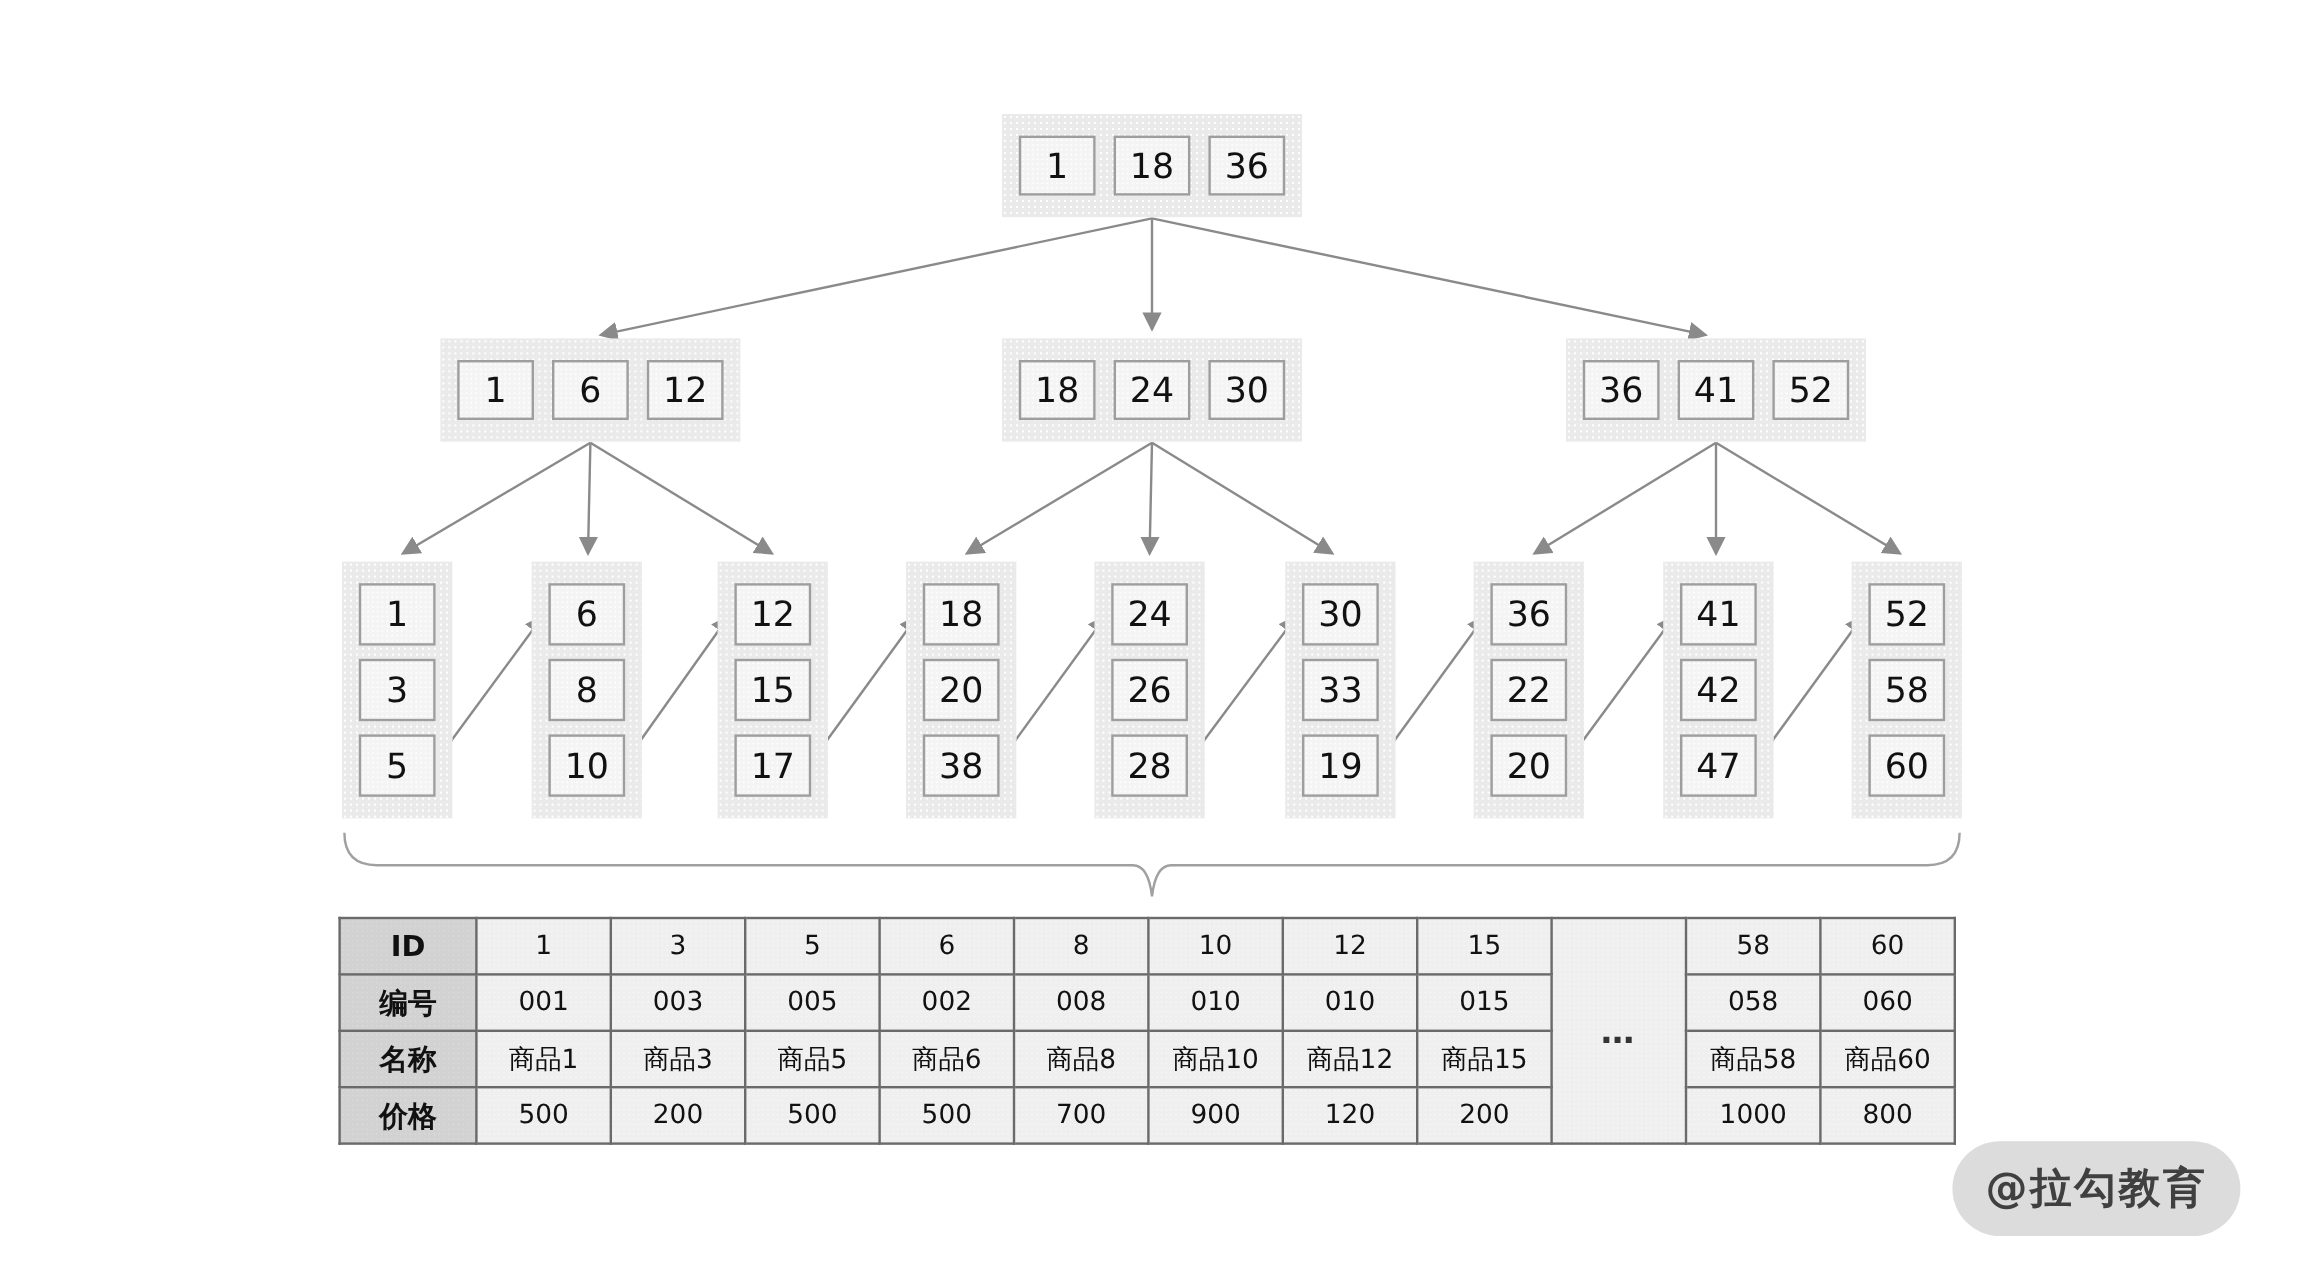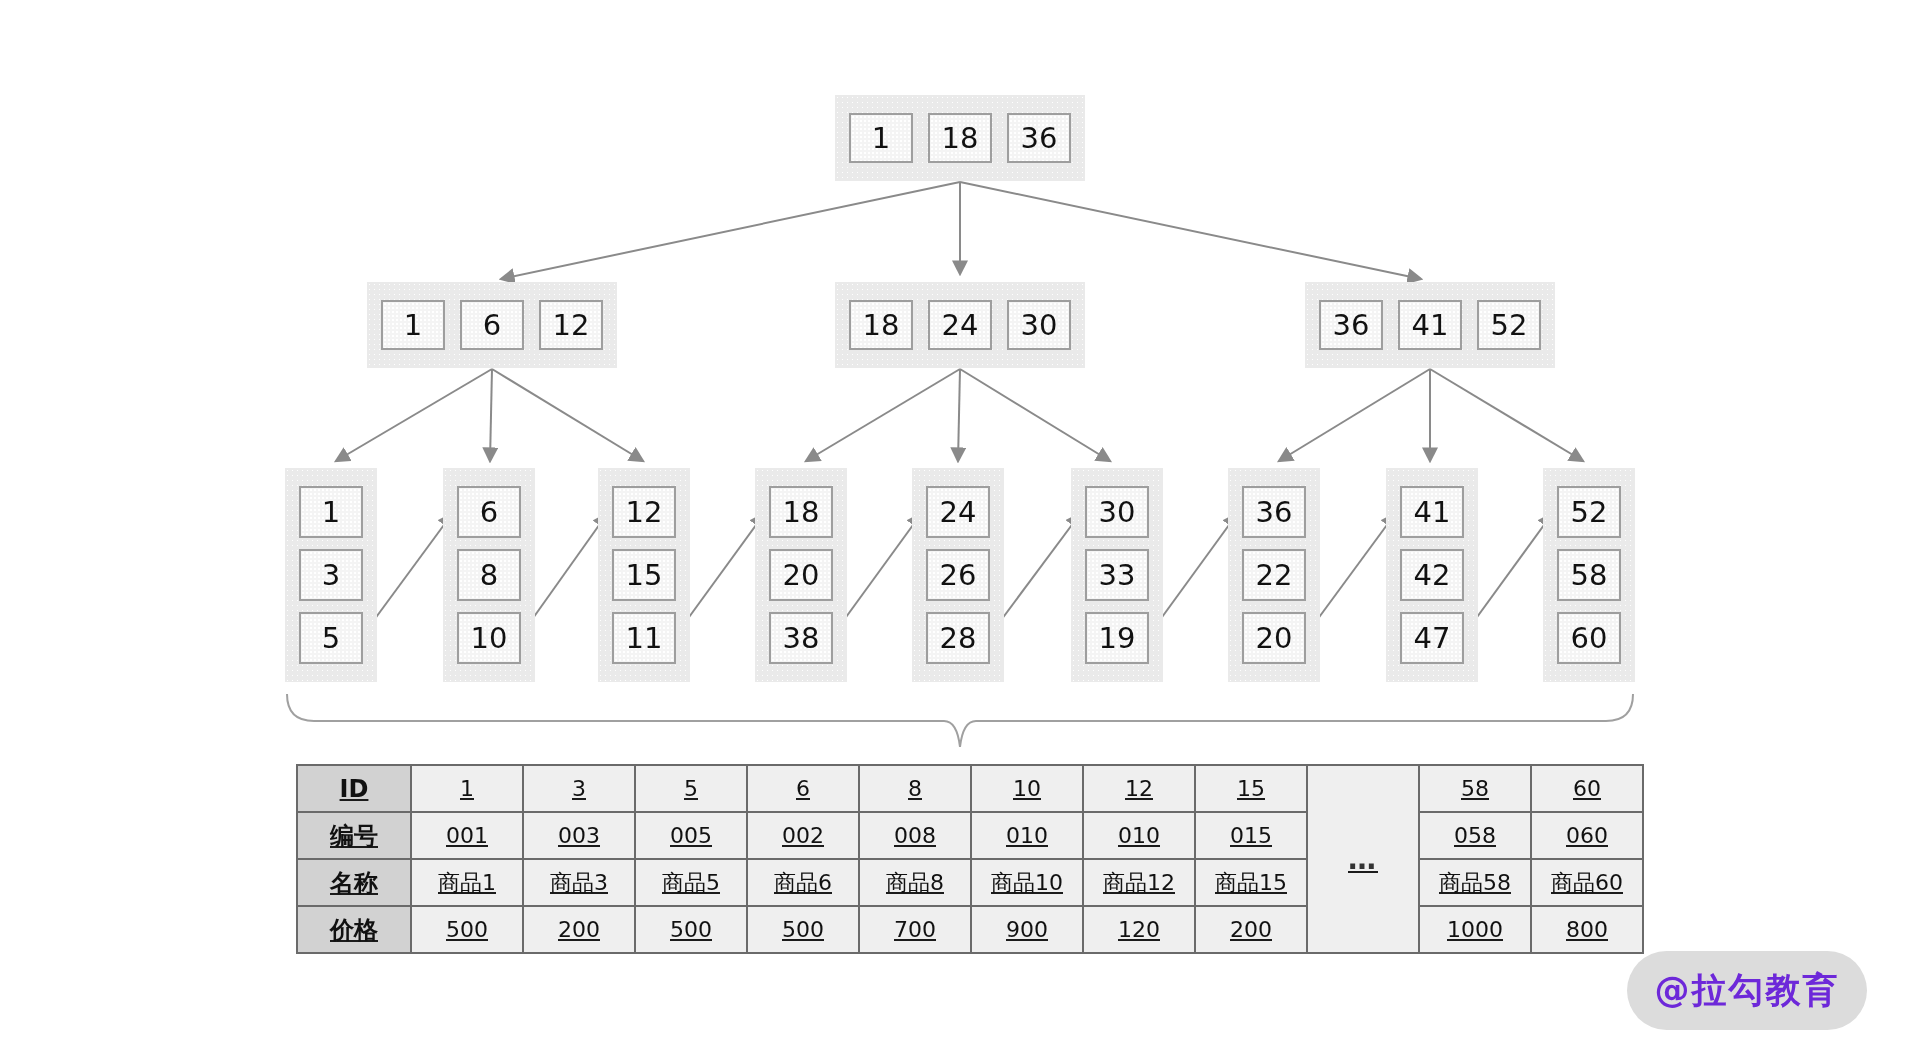--- a/index.html
+++ b/index.html
@@ -25,21 +25,21 @@
     background-image:radial-gradient(#ffffff 0.8px, rgba(255,255,255,0) 0.8px);
     background-size:4px 4px;
     border:2px solid #9e9e9e;
     display:flex;align-items:center;justify-content:center;
     font-size:29px;font-weight:500;color:#111;
     box-sizing:border-box;
   }
   .node.v .key-box{height:52px;}
 
   
-  .record-table-wrap{position:absolute;left:296px;top:764px;text-decoration:underline;}
+  .record-table-wrap{position:absolute;left:282px;top:764px;}
   table.record{border-collapse:collapse;table-layout:fixed;}
   table.record th,table.record td{
     border:2px solid #6a6a6a;height:47px;box-sizing:border-box;
     text-align:center;vertical-align:middle;padding:0;
     background-color:#efefef;
     background-image:radial-gradient(#ffffff 0.7px, rgba(255,255,255,0) 0.7px);
     background-size:4px 4px;
     font-size:22px;color:#111;
   }
   table.record th{
@@ -48,21 +48,21 @@
     font-weight:bold;font-size:24px;
   }
   table.record td{width:112px;}
   table.record td.ellipsis-cell{font-size:28px;letter-spacing:2px;font-weight:bold;color:#333;}
 
   
   .watermark{
     position:absolute;left:1627px;top:951px;width:240px;height:79px;
     background:#dcdcdc;border-radius:40px;
     display:flex;align-items:center;justify-content:center;
-    color:#6d28d9;font-size:35px;font-weight:600;letter-spacing:2px;
+    color:#404040;font-size:35px;font-weight:600;letter-spacing:2px;
   }
 </style>
 </head>
 <body>
 
 <div class="canvas">
 
   <svg class="connectors" width="1920" height="1055" viewBox="0 0 1920 1055" xmlns="http://www.w3.org/2000/svg">
     <defs>
       <marker id="arrow" viewBox="0 0 10 10" refX="8.5" refY="5" markerWidth="8" markerHeight="8" orient="auto-start-reverse">
@@ -132,21 +132,21 @@
       <div class="key-box">5</div>
     </div>
   <div class="node v" style="left:443px;top:468px">
       <div class="key-box">6</div>
       <div class="key-box">8</div>
       <div class="key-box">10</div>
     </div>
   <div class="node v" style="left:598px;top:468px">
       <div class="key-box">12</div>
       <div class="key-box">15</div>
-      <div class="key-box">11</div>
+      <div class="key-box">17</div>
     </div>
   <div class="node v" style="left:755px;top:468px">
       <div class="key-box">18</div>
       <div class="key-box">20</div>
       <div class="key-box">38</div>
     </div>
   <div class="node v" style="left:912px;top:468px">
       <div class="key-box">24</div>
       <div class="key-box">26</div>
       <div class="key-box">28</div>

